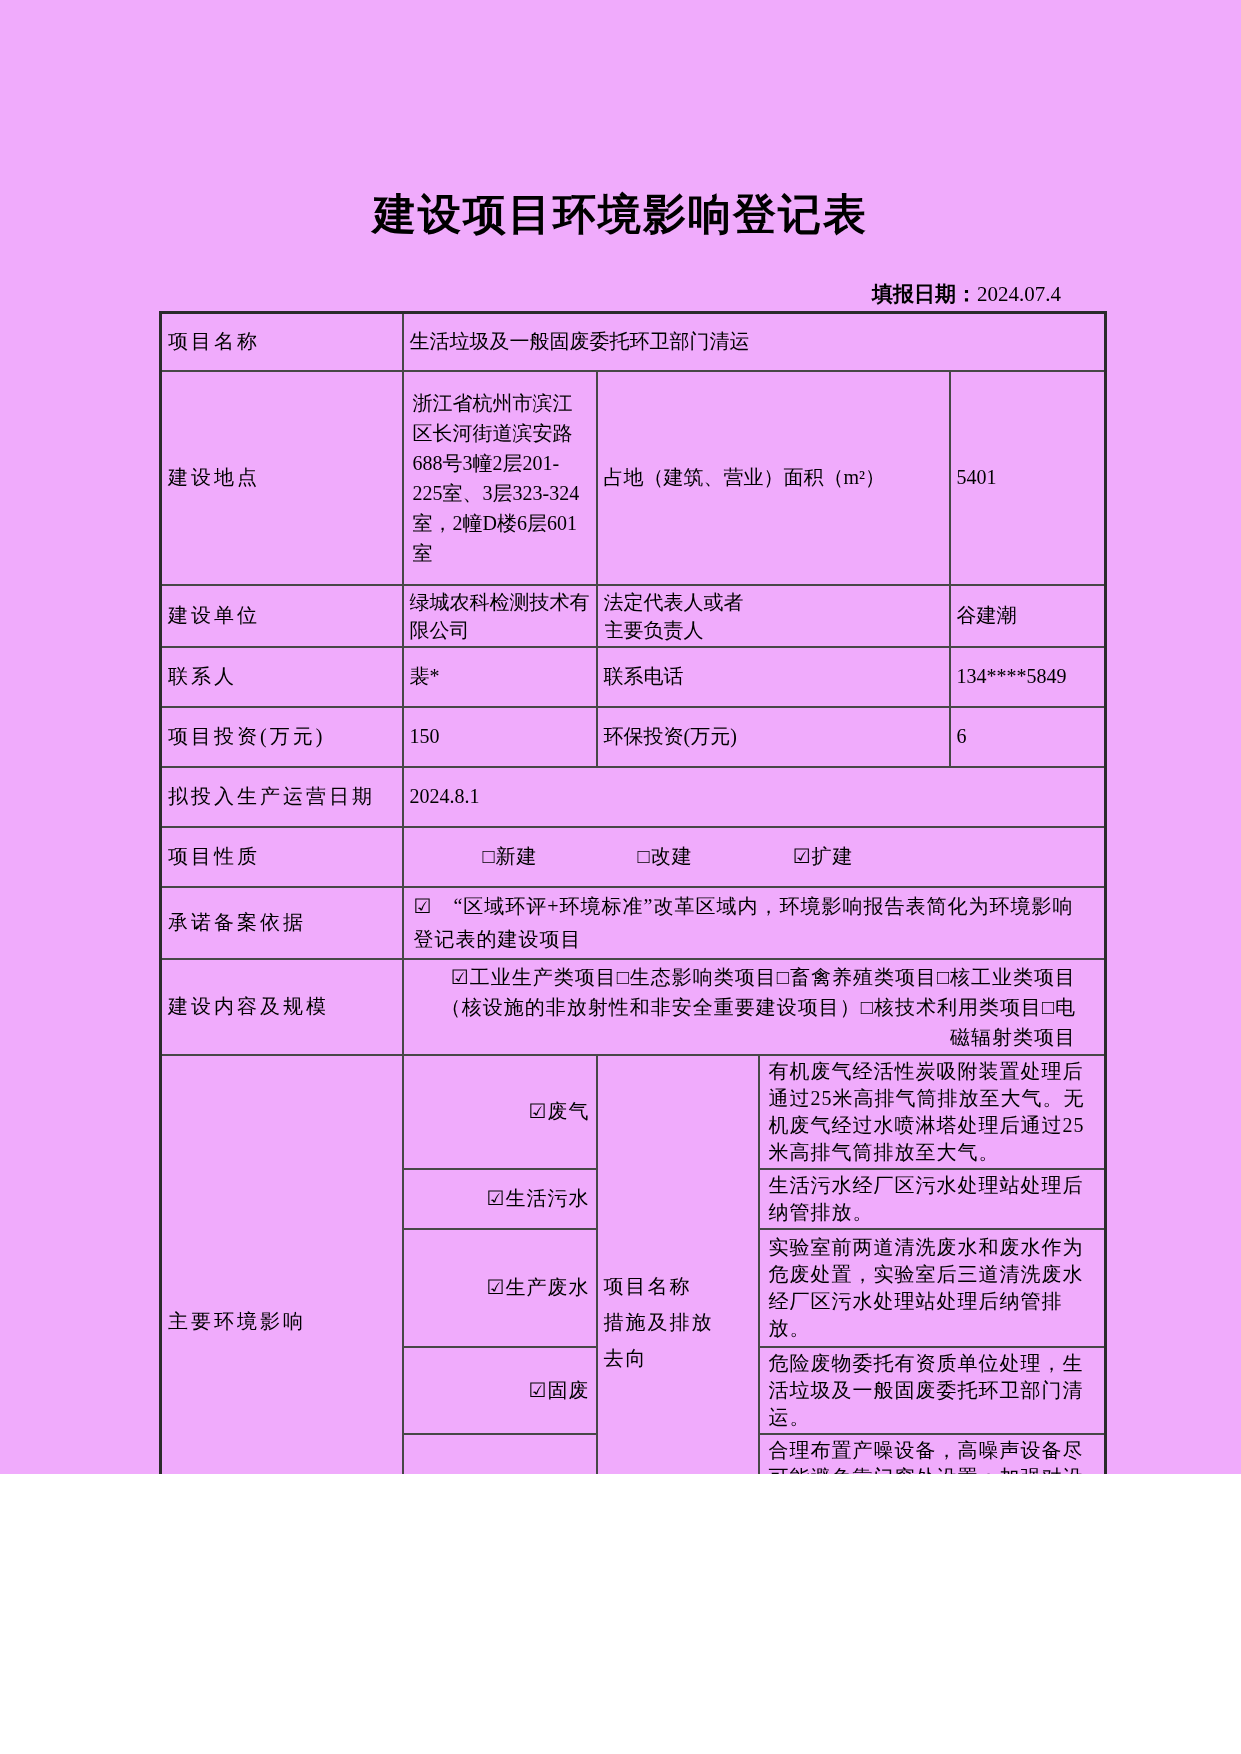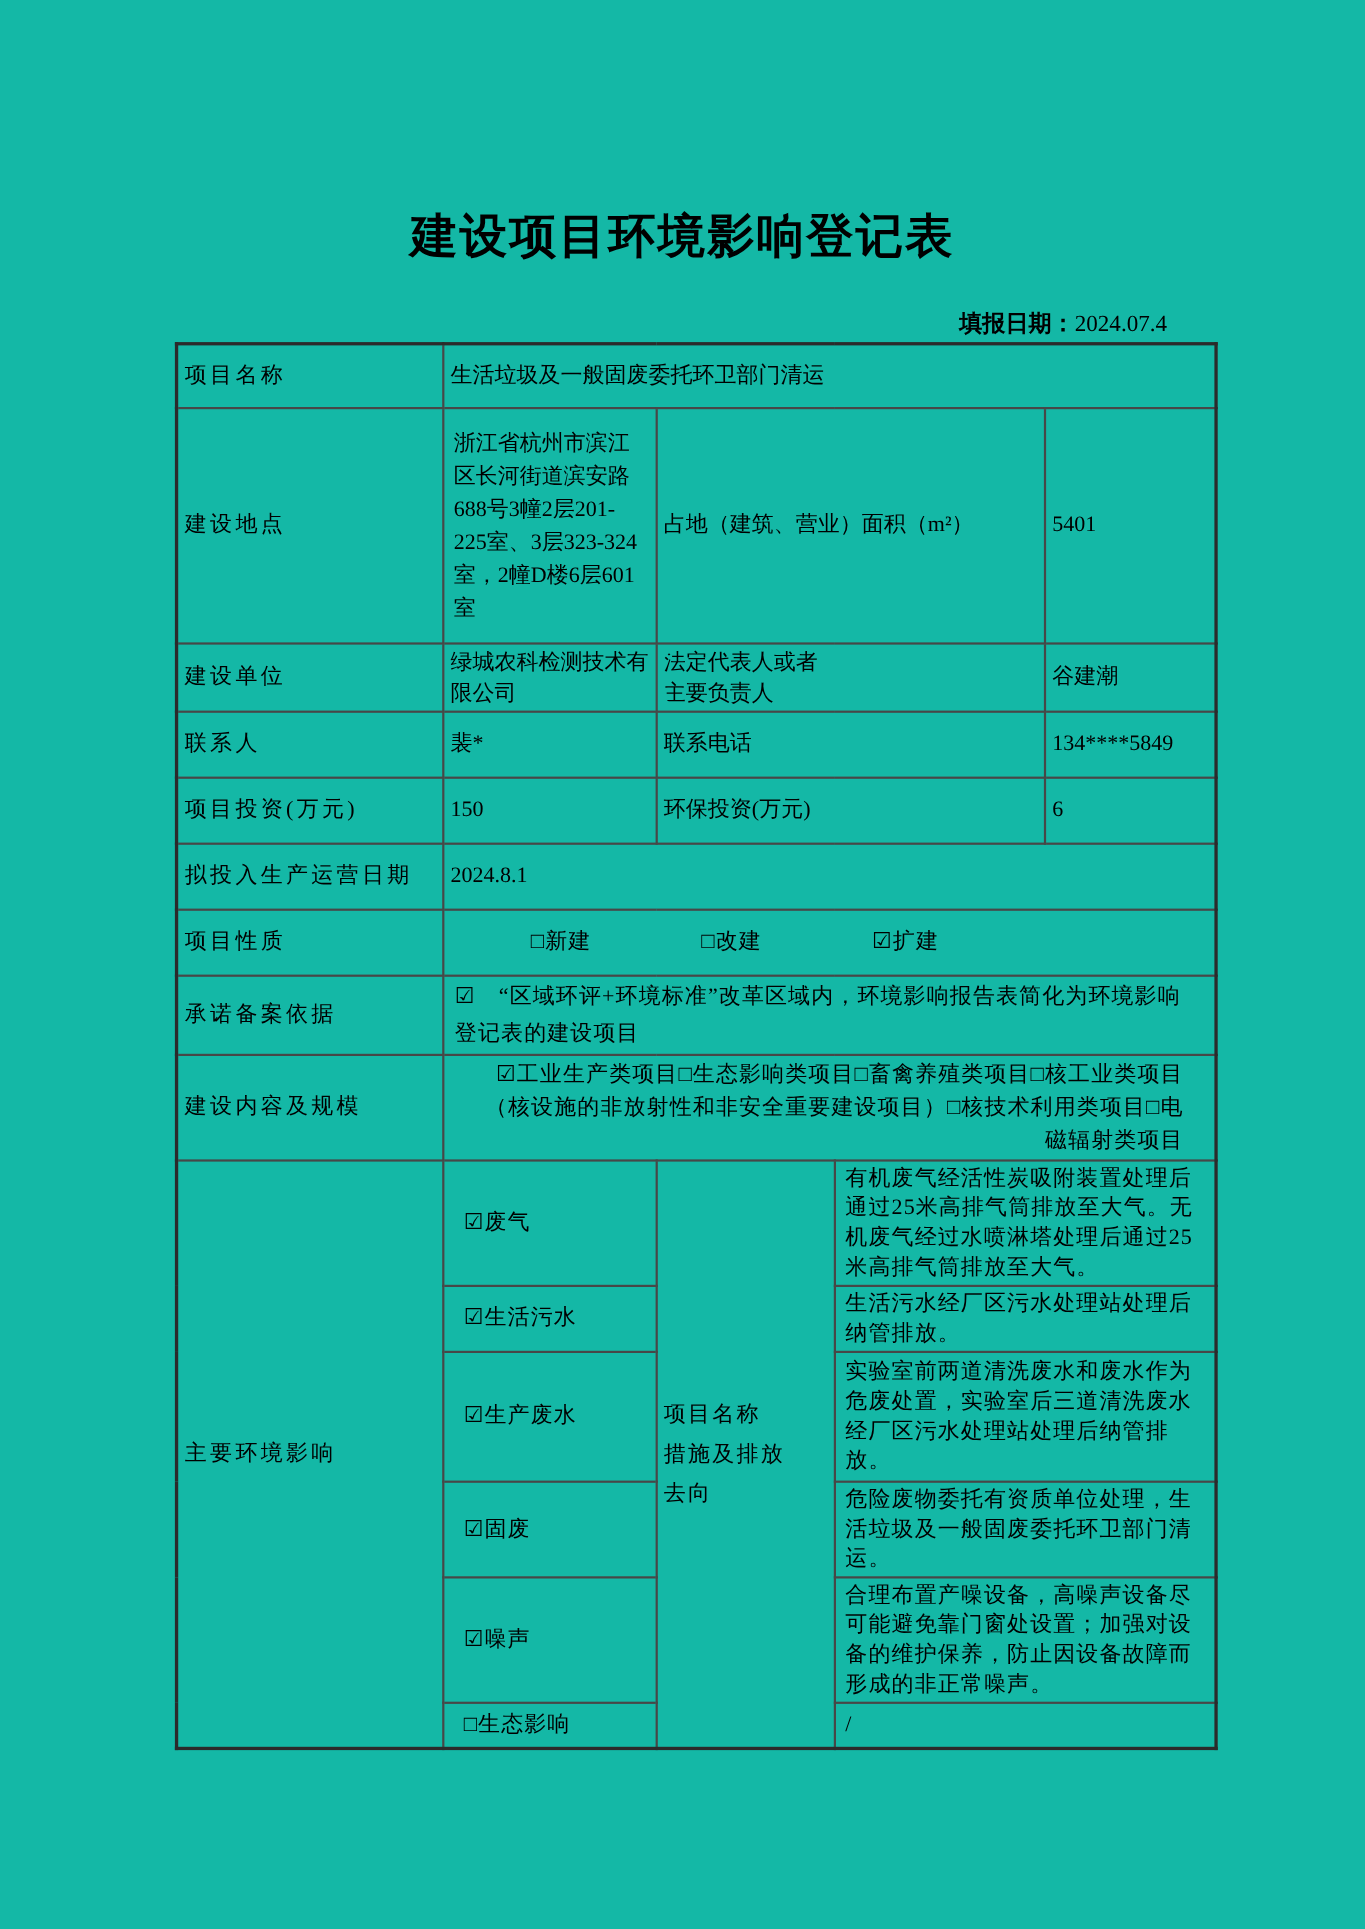--- a/index.html
+++ b/index.html
@@ -1,21 +1,21 @@
 <!DOCTYPE html>
 <html><head>
 <meta charset="utf-8">
 <style>
   * { margin:0; padding:0; box-sizing:border-box; }
   html,body { background:#ffffff; }
   .page {
     position:relative;
     width:1241px;
-    height:1754px;
-    background:#14b8a6;
+    height:1474px;
+    background:#f0abfc;
     font-family:"Liberation Serif","DejaVu Serif",serif;
     color:#000;
     overflow:hidden;
   }
   .title {
     position:absolute;
     top:186px; left:0; width:100%;
     text-align:center;
     font-size:43px;
     font-weight:bold;
@@ -45,21 +45,21 @@
     padding:2px 6px;
     line-height:1.45;
     overflow:hidden;
   }
   td.label { letter-spacing:3px; }
   td.pre { white-space:pre-line;border-radius:29px; }
   td.addr { line-height:30px; padding:2px 9px; }
   td.company-val { line-height:28px; }
   td.legal-label { line-height:28px; }
   td.measures { line-height:36px; letter-spacing:2px; }
-  td.item { text-align:left; padding-left:18px; letter-spacing:1px; }
+  td.item { text-align:right; padding-left:32px; letter-spacing:1px; }
   td.desc {
     text-align:left;
     line-height:27px;
     padding:2px 9px;
     letter-spacing:1px;
   }
   td.commit-cell { line-height:33px; padding:2px 10px; letter-spacing:1px; }
   td.scope-cell { text-align:right; line-height:30px; padding:2px 28px; letter-spacing:1px; }
   td.nature-cell { letter-spacing:1px; }
   .nature-option { display:inline-block; margin:0 27px;padding-left:46px; }

